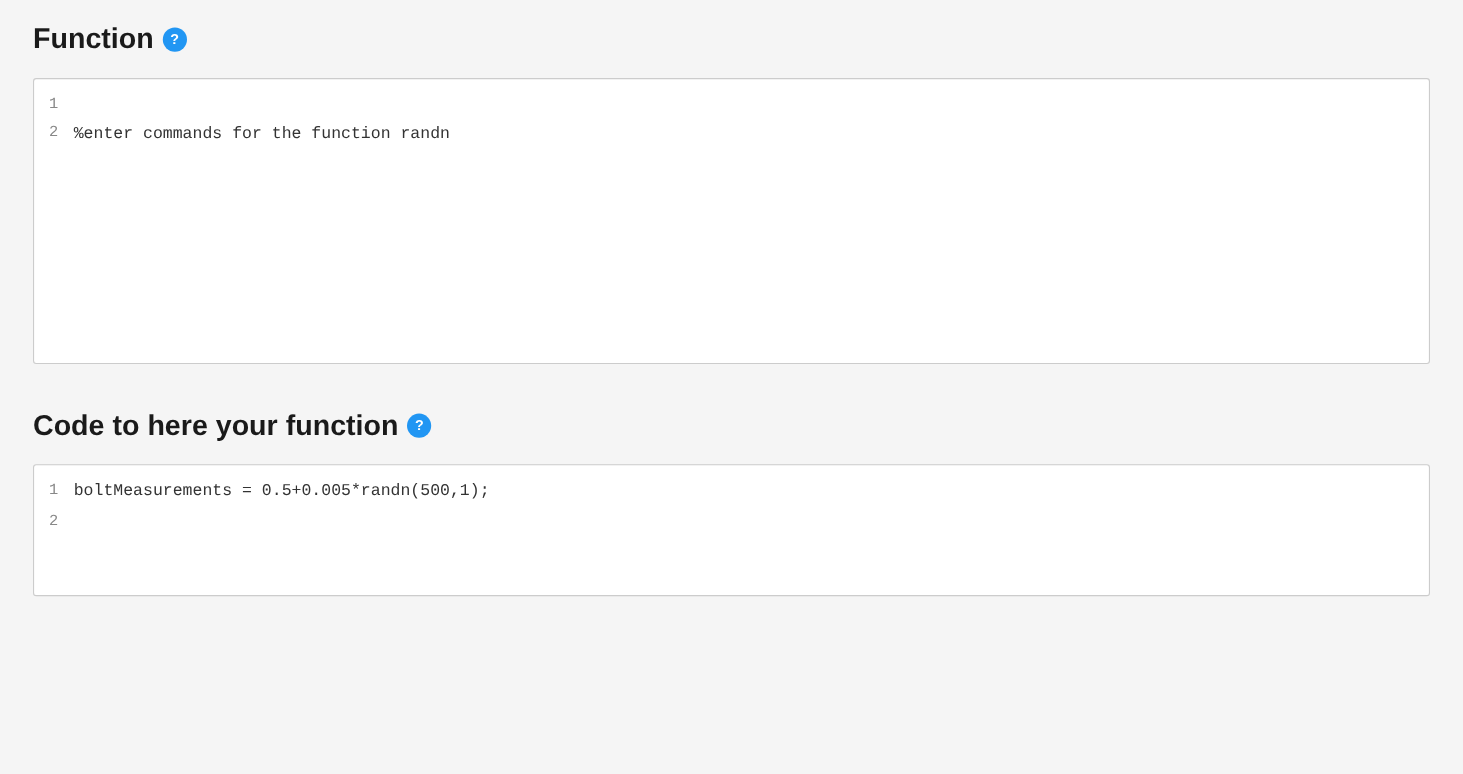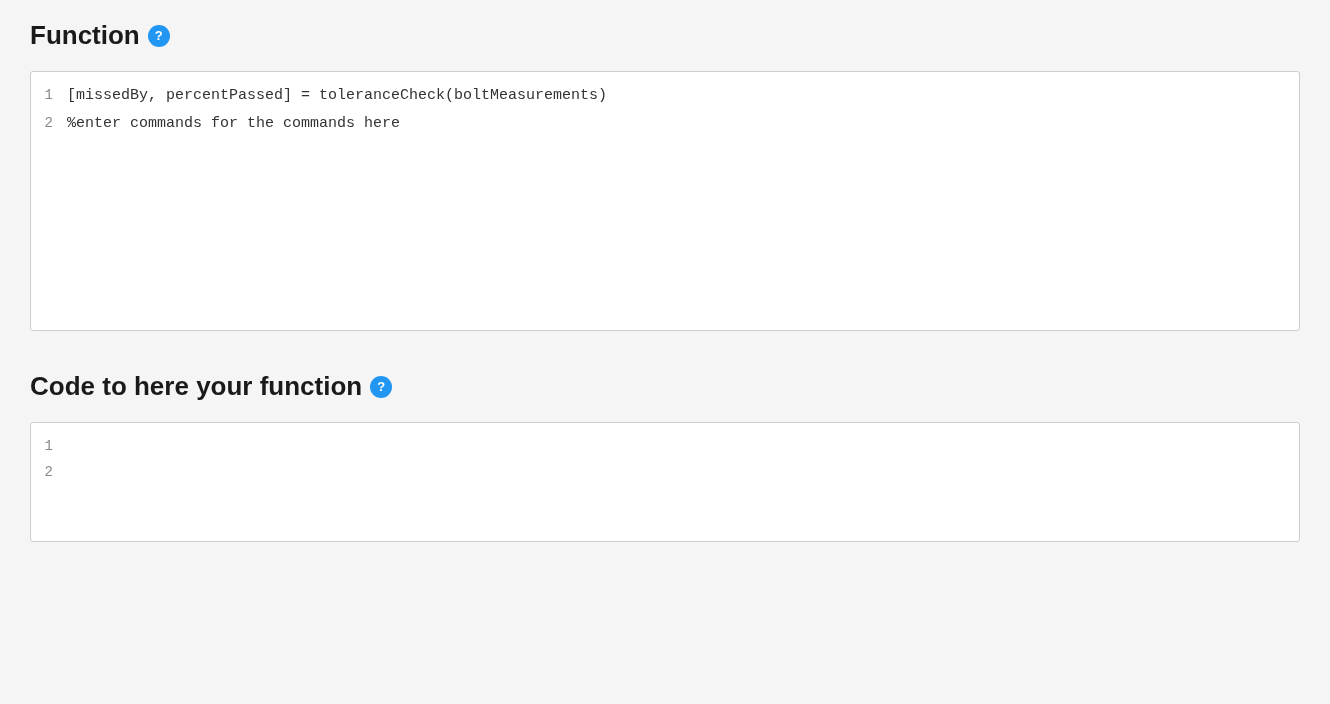--- a/index.html
+++ b/index.html
@@ -93,35 +93,35 @@
 <div class="section-gap">
   <h2 class="section-title">
     <span>Function</span>
     <span class="help-icon">?</span>
   </h2>
 </div>
 
 <div class="code-editor">
   <div class="code-line">
     <span class="line-number">1</span>
-    <span class="line-content">[missedBy, percentPassed] = toleranceCheck(boltMeasurements)</span>
   </div>
   <div class="code-line">
     <span class="line-number">2</span>
-    <span class="line-content">%enter commands for the commands here</span>
+    <span class="line-content">%enter commands for the function randn</span>
   </div>
 </div>
 
 <div class="section-gap">
   <h2 class="section-title">
     <span>Code to here your function</span>
     <span class="help-icon">?</span>
   </h2>
 </div>
 
 <div class="code-editor-small">
   <div class="code-line">
     <span class="line-number">1</span>
+    <span class="line-content">boltMeasurements = 0.5+0.005*randn(500,1);</span>
   </div>
   <div class="code-line">
     <span class="line-number">2</span>
   </div>
 </div>
 
 </body></html>

